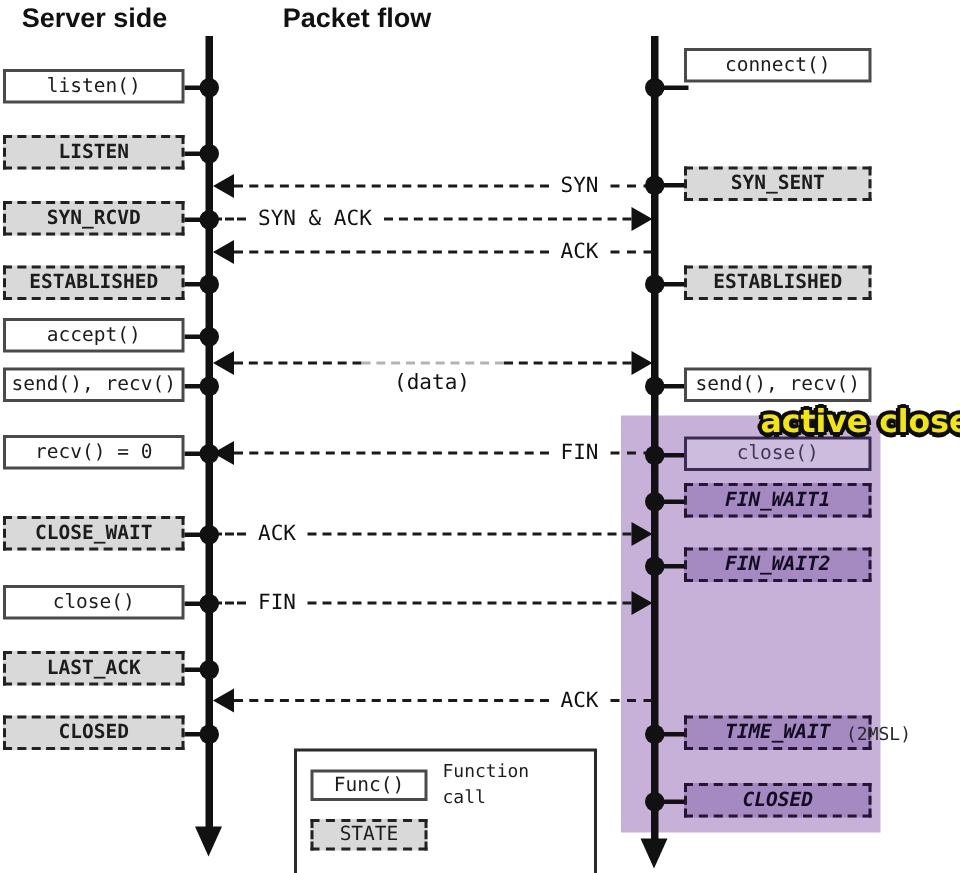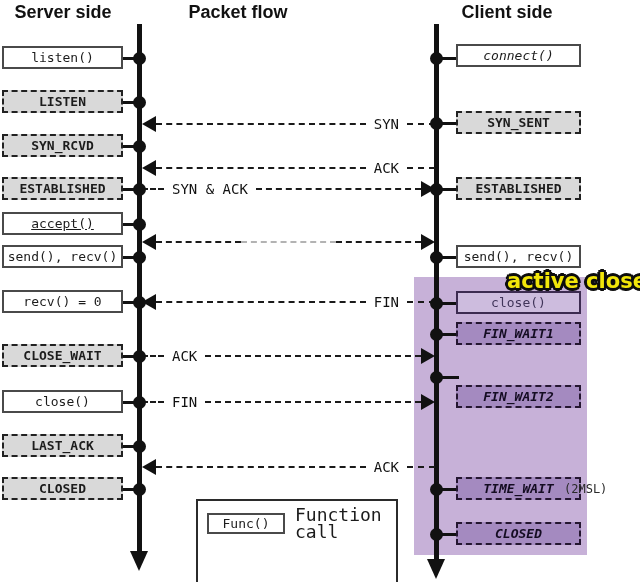--- a/index.html
+++ b/index.html
@@ -89,32 +89,31 @@
     box-sizing:border-box;border:2px solid #2b2b2b;background:#fff;z-index:6;
   }
   .legend-sample{
     position:absolute;left:9px;width:78px;height:21px;box-sizing:border-box;
     display:flex;align-items:center;justify-content:center;
     font-size:13px;color:#1c1c1c;
   }
   #legend-func-box{top:12px;background:#fff;border:2px solid #4a4a4a;}
   #legend-state-box{top:45px;background:var(--state-fill,#d9d9d9);border:2px dashed #222;}
   .legend-label{
-    position:absolute;left:97px;width:92px;font-size:18px;line-height:17px;color:#1c1c1c;
+    position:absolute;left:97px;width:92px;font-size:12px;line-height:17px;color:#1c1c1c;
   }
   #legend-func-label{top:5px;}
   #legend-state-label{top:47px;}
 </style>
 </head>
 <body>
 
 <div id="canvas">
   <div class="col-title" id="title-server">Server side</div>
   <div class="col-title" id="title-flow">Packet flow</div>
-  <div class="col-title" id="title-client">Client side</div>
 
   <div id="close-region"></div>
 
   <div class="timeline" id="server-line"></div>
   <div class="timeline" id="client-line"></div>
   <div class="timeline-end" id="server-line-end"></div>
   <div class="timeline-end" id="client-line-end"></div>
 
   <div id="generated">
       <div class="node-box server kind-func" style="top: 46px;">listen()</div>
@@ -122,75 +121,75 @@
       <div class="node-dot" style="left: 133px; top: 51.5px;"></div>
       <div class="node-box server kind-state" style="top: 90px;">LISTEN</div>
       <div class="connector" style="top: 101px; left: 120px; width: 20px;"></div>
       <div class="node-dot" style="left: 133px; top: 95.5px;"></div>
       <div class="node-box server kind-state" style="top: 134px;">SYN_RCVD</div>
       <div class="connector" style="top: 145px; left: 120px; width: 20px;"></div>
       <div class="node-dot" style="left: 133px; top: 139.5px;"></div>
       <div class="node-box server kind-state" style="top: 177px;">ESTABLISHED</div>
       <div class="connector" style="top: 188px; left: 120px; width: 20px;"></div>
       <div class="node-dot" style="left: 133px; top: 182.5px;"></div>
-      <div class="node-box server kind-func" style="top: 212px; text-decoration: underline;">accept()</div>
+      <div class="node-box server kind-func" style="top: 212px;">accept()</div>
       <div class="connector" style="top: 223px; left: 120px; width: 20px;"></div>
       <div class="node-dot" style="left: 133px; top: 217.5px;"></div>
       <div class="node-box server kind-func" style="top: 245px;">send(), recv()</div>
       <div class="connector" style="top: 256px; left: 120px; width: 20px;"></div>
       <div class="node-dot" style="left: 133px; top: 250.5px;"></div>
       <div class="node-box server kind-func" style="top: 290px;">recv() = 0</div>
       <div class="connector" style="top: 301px; left: 120px; width: 20px;"></div>
       <div class="node-dot" style="left: 133px; top: 295.5px;"></div>
       <div class="node-box server kind-state" style="top: 344px;">CLOSE_WAIT</div>
       <div class="connector" style="top: 355px; left: 120px; width: 20px;"></div>
       <div class="node-dot" style="left: 133px; top: 349.5px;"></div>
       <div class="node-box server kind-func" style="top: 390px;">close()</div>
       <div class="connector" style="top: 401px; left: 120px; width: 20px;"></div>
       <div class="node-dot" style="left: 133px; top: 395.5px;"></div>
       <div class="node-box server kind-state" style="top: 434px;">LAST_ACK</div>
       <div class="connector" style="top: 445px; left: 120px; width: 20px;"></div>
       <div class="node-dot" style="left: 133px; top: 439.5px;"></div>
       <div class="node-box server kind-state" style="top: 477px;">CLOSED</div>
       <div class="connector" style="top: 488px; left: 120px; width: 20px;"></div>
       <div class="node-dot" style="left: 133px; top: 482.5px;"></div>
-      <div class="node-box client kind-func" style="top: 44px; font-style: italic;">connect()</div>
+      <div class="node-box client kind-func" style="top: 32px;">connect()</div>
       <div class="connector" style="top: 57px; left: 439px; width: 20px;"></div>
       <div class="node-dot" style="left: 430px; top: 51.5px;"></div>
       <div class="node-box client kind-state" style="top: 111px;">SYN_SENT</div>
       <div class="connector" style="top: 122px; left: 439px; width: 20px;"></div>
       <div class="node-dot" style="left: 430px; top: 116.5px;"></div>
       <div class="node-box client kind-state" style="top: 177px;">ESTABLISHED</div>
       <div class="connector" style="top: 188px; left: 439px; width: 20px;"></div>
       <div class="node-dot" style="left: 430px; top: 182.5px;"></div>
       <div class="node-box client kind-func" style="top: 245px;">send(), recv()</div>
       <div class="connector" style="top: 256px; left: 439px; width: 20px;"></div>
       <div class="node-dot" style="left: 430px; top: 250.5px;"></div>
       <div class="node-box client kind-func-purple" style="top: 291px;">close()</div>
       <div class="connector" style="top: 302px; left: 439px; width: 20px;"></div>
       <div class="node-dot" style="left: 430px; top: 296.5px;"></div>
       <div class="node-box client kind-state-purple" style="top: 322px;">FIN_WAIT1</div>
       <div class="connector" style="top: 333px; left: 439px; width: 20px;"></div>
       <div class="node-dot" style="left: 430px; top: 327.5px;"></div>
-      <div class="node-box client kind-state-purple" style="top: 385px; text-align: right;">FIN_WAIT2</div>
+      <div class="node-box client kind-state-purple" style="top: 365px; text-align: right;">FIN_WAIT2</div>
       <div class="connector" style="top: 376px; left: 439px; width: 20px;"></div>
       <div class="node-dot" style="left: 430px; top: 370.5px;"></div>
       <div class="node-box client kind-state-purple" style="top: 477px;">TIME_WAIT</div>
       <div class="connector" style="top: 488px; left: 439px; width: 20px;"></div>
       <div class="node-dot" style="left: 430px; top: 482.5px;"></div>
       <div class="node-box client kind-state-purple" style="top: 522px;">CLOSED</div>
       <div class="connector" style="top: 533px; left: 439px; width: 20px;"></div>
       <div class="node-dot" style="left: 430px; top: 527.5px;"></div>
       <div class="arrow-row" style="top: 116px;">
         <div class="head head-left"></div>
         <div class="dash grow"></div>
         <span class="arrow-label">SYN</span>
         <div class="dash" style="width: 28px;"></div>
       </div>
-      <div class="arrow-row" style="top: 138px; margin-top: 43px;">
+      <div class="arrow-row" style="top: 138px;">
         <div class="dash" style="width: 22px;"></div>
         <span class="arrow-label">SYN &amp; ACK</span>
         <div class="dash grow"></div>
         <div class="head head-right"></div>
       </div>
       <div class="arrow-row" style="top: 160px;">
         <div class="head head-left"></div>
         <div class="dash grow"></div>
         <span class="arrow-label">ACK</span>
         <div class="dash" style="width: 28px;"></div>
@@ -221,21 +220,23 @@
         <div class="head head-right"></div>
       </div>
       <div class="arrow-row" style="top: 459px;">
         <div class="head head-left"></div>
         <div class="dash grow"></div>
         <span class="arrow-label">ACK</span>
         <div class="dash" style="width: 28px;"></div>
       </div>
     </div>
 
+  <div id="data-label">(data)</div>
 
   <div id="active-close">active close</div>
   <div id="msl-note">(2MSL)</div>
 
   <div id="legend">
     <div class="legend-sample" id="legend-func-box">Func()</div>
     <div class="legend-label" id="legend-func-label">Function call</div>
+    <div class="legend-sample" id="legend-state-box">STATE</div>
   </div>
 </div>
 
 </body></html>

